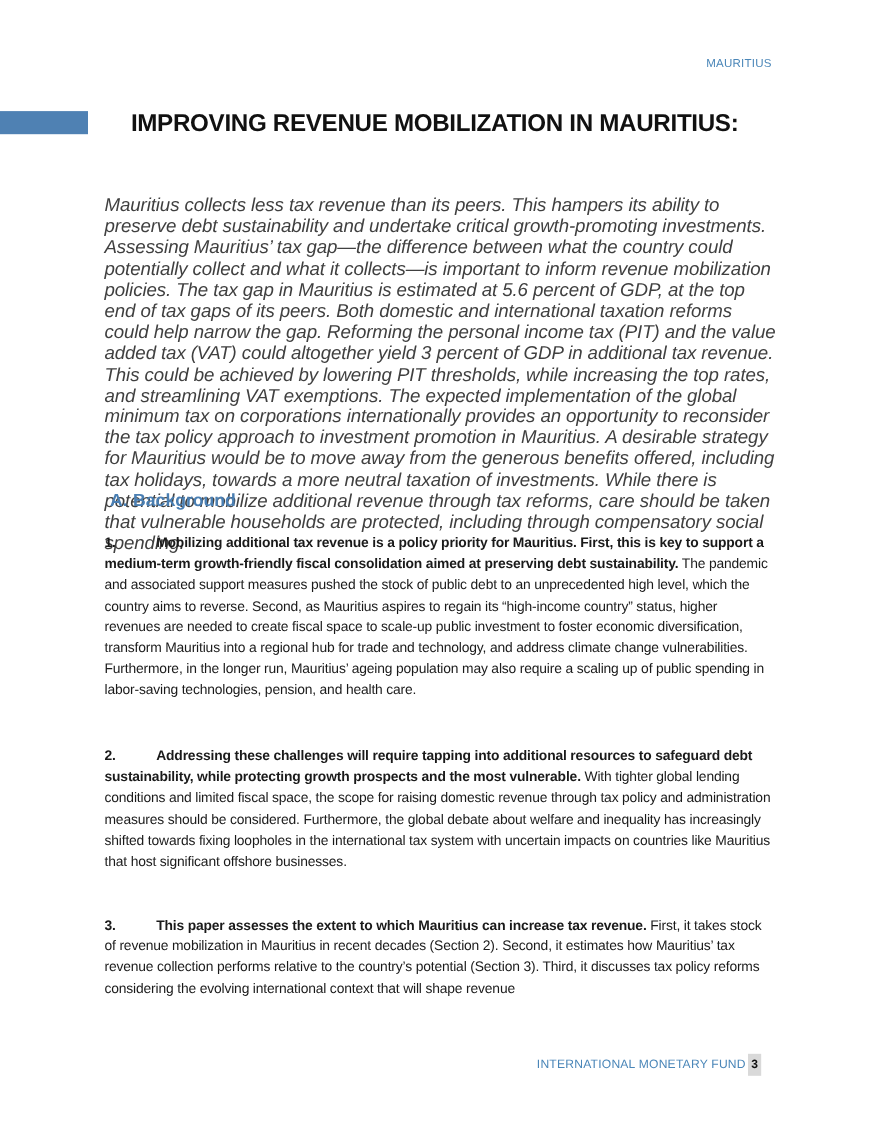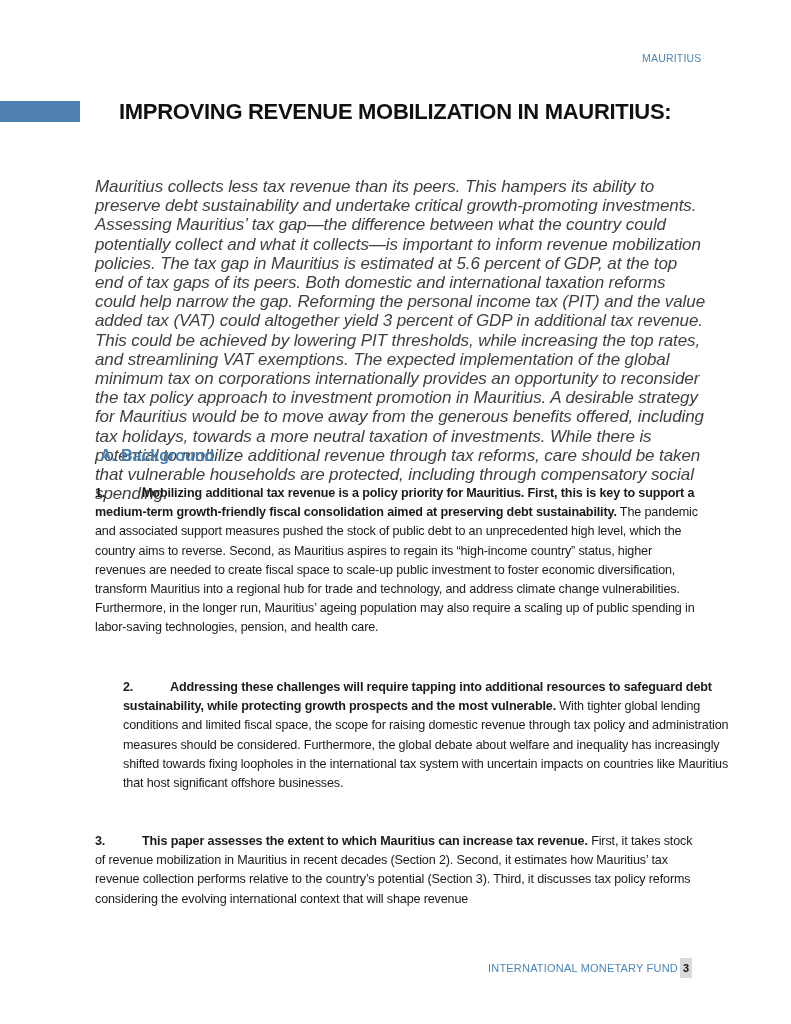--- a/index.html
+++ b/index.html
@@ -12,21 +12,21 @@
            line-height:32px; color:#111; letter-spacing:-0.3px;margin-left:24px; }
   .abstract { position:absolute; top:177px; left:95px; width:610px; font-size:17px; font-style:italic;
               line-height:19.2px; color:#404040; letter-spacing:-0.1px; }
   .section-head { position:absolute; top:447px; left:95px; font-size:16px; font-weight:bold; color:#4a7fb3;text-align:center; }
   .section-head .num { display:inline-block; width:26px; }
   .para { position:absolute; left:95px; width:610px; font-size:12.6px; line-height:19.2px; color:#1a1a1a;
           letter-spacing:-0.15px; }
   .para .pnum { display:inline-block; width:47px; font-weight:bold; }
   .para b { font-weight:bold; }
   #p1 { top:484px; }
-  #p2 { top:678px;margin-left:28px; }
+  #p2 { top:678px; }
   #p3 { top:832px; }
   .footer-org { position:absolute; top:962px; left:488px; font-size:11px; color:#4a86b8; letter-spacing:0.2px; }
   .page-num { position:absolute; top:958px; left:680px; width:12px; height:20px; background:#d9d9d9;
               font-size:11px; font-weight:bold; text-align:center; line-height:20px; color:#111; }
 </style>
 </head>
 <body>
 
 <div class="running-head">MAURITIUS</div>
 

